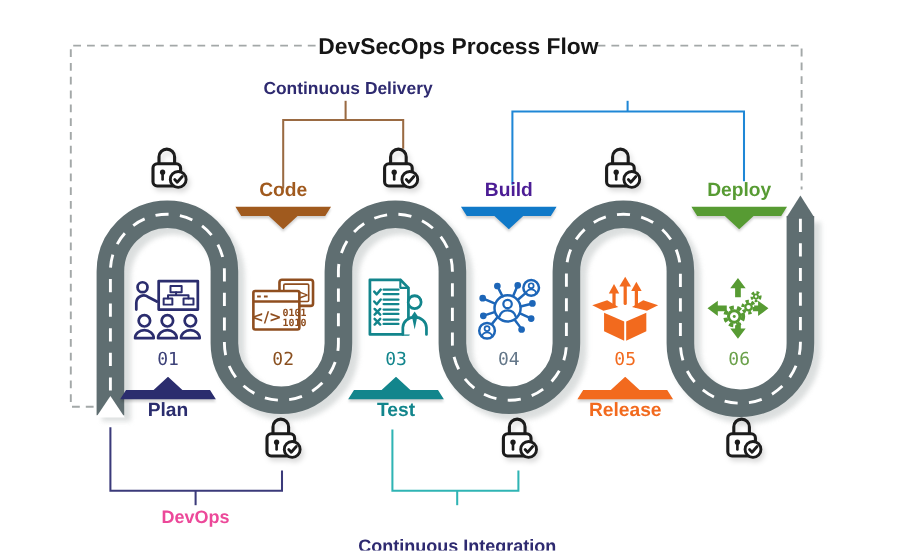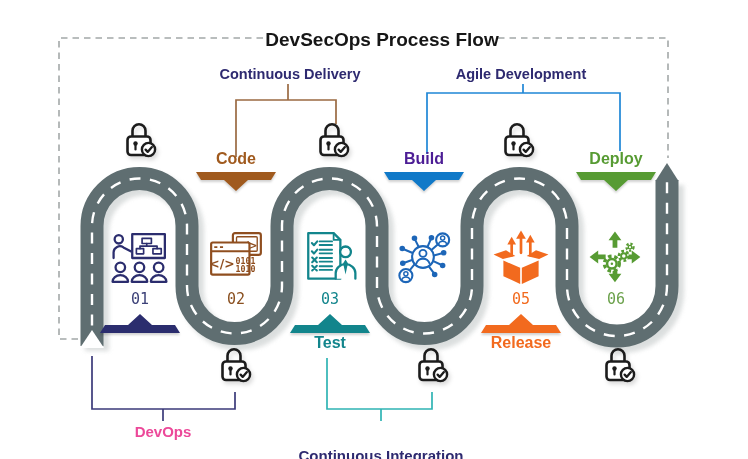--- a/index.html
+++ b/index.html
@@ -74,21 +74,20 @@
       <polyline points="92,356 92,409 235,409 235,392" stroke="#3b3a7a"></polyline>
       <polyline points="163,409 163,421" stroke="#3b3a7a"></polyline>
       <polyline points="327,358 327,409 432,409 432,392" stroke="#2fb4b4"></polyline>
       <polyline points="381,409 381,421" stroke="#2fb4b4"></polyline>
     </g>
   </svg>
 
   <div id="title" class="abs">DevSecOps Process Flow</div>
 
   <div class="abs toplabel" style="left: 185px; color: rgb(46, 42, 112);">Continuous Delivery</div>
-  <div class="abs toplabel" style="left: 416px; color: rgb(46, 42, 112);">Agile Development</div>
 
   <div class="abs botlabel" style="left: 53px; color: #ec4899;">DevOps</div>
   <div class="abs botlabel" style="left: 271px; color: rgb(46, 42, 112); margin-top: 24px;">Continuous Integration</div>
 
   <svg class="lock" style="left:119px;top:118px" viewBox="0 0 40 48">
       <use href="#lock" width="40" height="48"></use>
     </svg>
   <svg class="lock" style="left:312px;top:118px" viewBox="0 0 40 48">
       <use href="#lock" width="40" height="48"></use>
     </svg>
@@ -125,20 +124,21 @@
             <path d="M20 51 a7.5 6.5 0 0 1 15 0 Z"></path>
           <circle cx="46" cy="37" r="4.6"></circle>
             <path d="M38.5 51 a7.5 6.5 0 0 1 15 0 Z"></path>
         </g>
       </svg>
     </div>
     <div class="num" style="color: rgb(60, 65, 120);">01</div>
     <svg class="banner banner-up" viewBox="0 0 80 19" style="color: rgb(43, 45, 110);">
       <polygon fill="currentColor" points="0,19 5,11 28,11 40,0 52,11 75,11 80,19"></polygon>
       </svg>
+    <div class="slabel slabel-bottom" style="color: rgb(43, 45, 110);">Plan</div>
   </div>
 
   <div class="station" style="left:176px">
     <div class="slabel slabel-top" style="color: rgb(160, 90, 30);">Code</div>
     <svg class="banner banner-down" viewBox="0 0 80 19" style="color: rgb(160, 90, 30);">
       <polygon fill="currentColor" points="0,0 80,0 75,8 52,8 40,19 28,8 5,8"></polygon>
       </svg>
     <div class="icon" style="color: rgb(143, 78, 31);">
       <svg viewBox="0 0 56 56">
         <g fill="none" stroke="currentColor" stroke-width="2.1" stroke-linejoin="round">
@@ -218,20 +218,21 @@
             <circle cx="7.5" cy="33" r="1.7" fill="currentColor"></circle>
           <path d="M37.5 25.5 L45.5 23.5"></path>
             <circle cx="47" cy="23" r="1.7" fill="currentColor"></circle>
           <path d="M37 31 L44.5 34.5"></path>
             <circle cx="46" cy="35.2" r="1.7" fill="currentColor"></circle>
           <path d="M33 36.5 L37.5 42.5"></path>
             <circle cx="38.3" cy="44" r="1.7" fill="currentColor"></circle>
         </g>
       </svg>
     </div>
+    <div class="num" style="color: rgb(100, 119, 137);">04</div>
   </div>
 
   <div class="station" style="left:461px">
     <div class="icon" style="color: rgb(242, 106, 30);">
       <svg viewBox="0 0 56 56">
         <g fill="currentColor" stroke="none">
           <g stroke="currentColor" stroke-width="2.6" stroke-linecap="round">
             <path d="M28 23 V8"></path>
               <path d="M19 25.5 V14"></path>
               <path d="M37 25.5 V12"></path>

